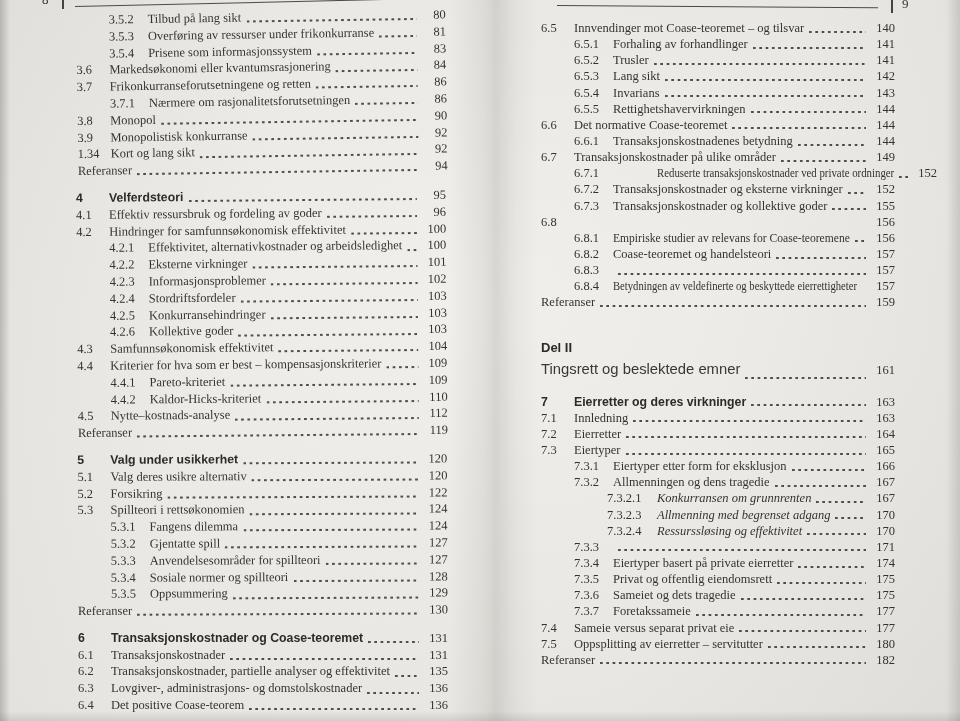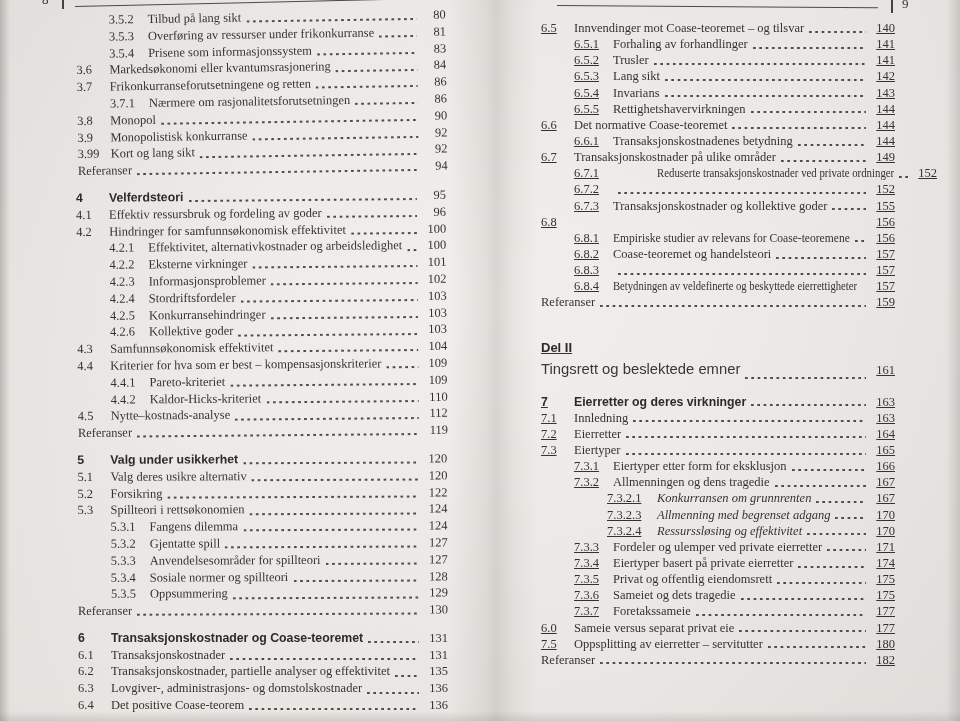--- a/index.html
+++ b/index.html
@@ -21,21 +21,21 @@
   .vbar{position:absolute;width:1.6px;background:#45433f;}
   .vbar-left{left:62px;top:0;height:9px;}
   .vbar-right{left:891px;top:0;height:13px;}
   .folio{position:absolute;font-family:"Liberation Serif",serif;font-size:13px;color:#35332f;}
   .folio-left{left:42px;top:-8px;}
   .folio-right{left:902px;top:-4px;}
 
   
   .pg{position:absolute;font-family:"Liberation Serif",serif;font-size:12.5px;color:#35332f;}
   .pg-left{left:78px;top:13px;width:370px;}
-  .pg-right{left:541px;top:21px;width:354px;text-decoration:underline;}
+  .pg-right{left:541px;top:21px;width:354px;}
   .toc-section + .toc-section{margin-top:10px;}
   .pg-left .toc-section:nth-child(1){transform:rotate(-0.85deg);transform-origin:0 100%;}
   .pg-left .toc-section:nth-child(2){transform:rotate(-0.5deg);transform-origin:0 100%;}
   .pg-left .toc-section:nth-child(3){transform:rotate(-0.25deg);transform-origin:0 100%;}
 
   .row{display:flex;align-items:baseline;white-space:nowrap;}
   .pg-left .row{height:16.8px;}
   .pg-right .row{height:16.15px;}
   .num{flex:0 0 auto;}
   .lvl1 .num{width:33px;}
@@ -118,21 +118,21 @@
           <span class="leader"></span>
           <span class="page">90</span>
         </div>
         <div class="row lvl1">
           <span class="num">3.9</span>
           <span class="title"><span class="tx">Monopolistisk konkurranse</span></span>
           <span class="leader"></span>
           <span class="page">92</span>
         </div>
         <div class="row lvl1">
-          <span class="num">3.99</span>
+          <span class="num">1.34</span>
           <span class="title"><span class="tx">Kort og lang sikt</span></span>
           <span class="leader"></span>
           <span class="page">92</span>
         </div>
         <div class="row lvl0">
           <span class="title"><span class="tx">Referanser</span></span>
           <span class="leader"></span>
           <span class="page">94</span>
         </div>
       </div>
@@ -378,20 +378,21 @@
           <span class="page">149</span>
         </div>
         <div class="row lvl2">
           <span class="num">6.7.1</span>
           <span class="title" style="width: 237px; margin-left: 44px;"><span class="tx" style="transform: scaleX(0.864964);">Reduserte transaksjonskostnader ved private ordninger</span></span>
           <span class="leader"></span>
           <span class="page">152</span>
         </div>
         <div class="row lvl2">
           <span class="num">6.7.2</span>
+          <span class="title"><span class="tx">Transaksjonskostnader og eksterne virkninger</span></span>
           <span class="leader"></span>
           <span class="page">152</span>
         </div>
         <div class="row lvl2">
           <span class="num">6.7.3</span>
           <span class="title"><span class="tx">Transaksjonskostnader og kollektive goder</span></span>
           <span class="leader"></span>
           <span class="page">155</span>
         </div>
         <div class="row lvl1">
@@ -486,21 +487,20 @@
           <span class="page">170</span>
         </div>
         <div class="row lvl3 italic">
           <span class="num">7.3.2.4</span>
           <span class="title"><span class="tx">Ressurssløsing og effektivitet</span></span>
           <span class="leader"></span>
           <span class="page">170</span>
         </div>
         <div class="row lvl2">
           <span class="num">7.3.3</span>
-          <span class="title"><span class="tx">Fordeler og ulemper ved private eierretter</span></span>
           <span class="leader"></span>
           <span class="page">171</span>
         </div>
         <div class="row lvl2">
           <span class="num">7.3.4</span>
           <span class="title"><span class="tx">Eiertyper basert på private eierretter</span></span>
           <span class="leader"></span>
           <span class="page">174</span>
         </div>
         <div class="row lvl2">
@@ -515,21 +515,21 @@
           <span class="leader"></span>
           <span class="page">175</span>
         </div>
         <div class="row lvl2">
           <span class="num">7.3.7</span>
           <span class="title"><span class="tx">Foretakssameie</span></span>
           <span class="leader"></span>
           <span class="page">177</span>
         </div>
         <div class="row lvl1">
-          <span class="num">6.0</span>
+          <span class="num">7.4</span>
           <span class="title"><span class="tx">Sameie versus separat privat eie</span></span>
           <span class="leader"></span>
           <span class="page">177</span>
         </div>
         <div class="row lvl1">
           <span class="num">7.5</span>
           <span class="title"><span class="tx">Oppsplitting av eierretter – servitutter</span></span>
           <span class="leader"></span>
           <span class="page">180</span>
         </div>

